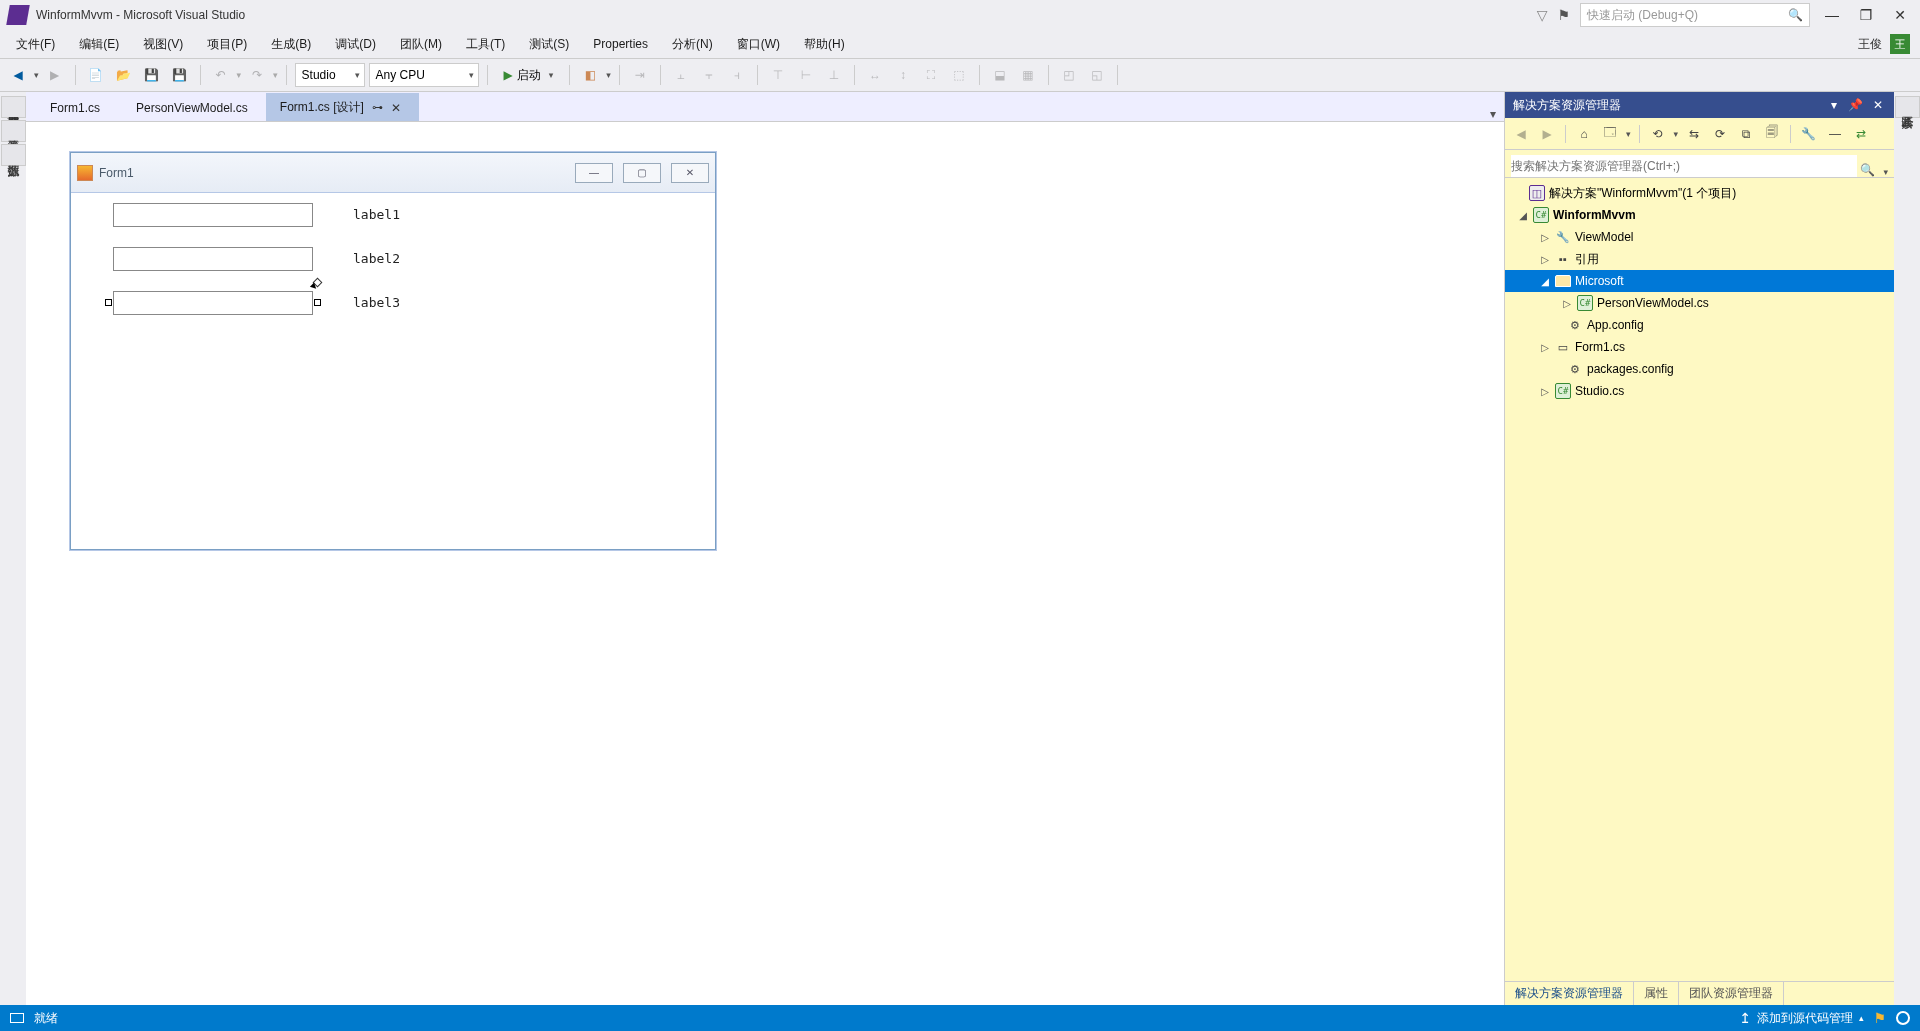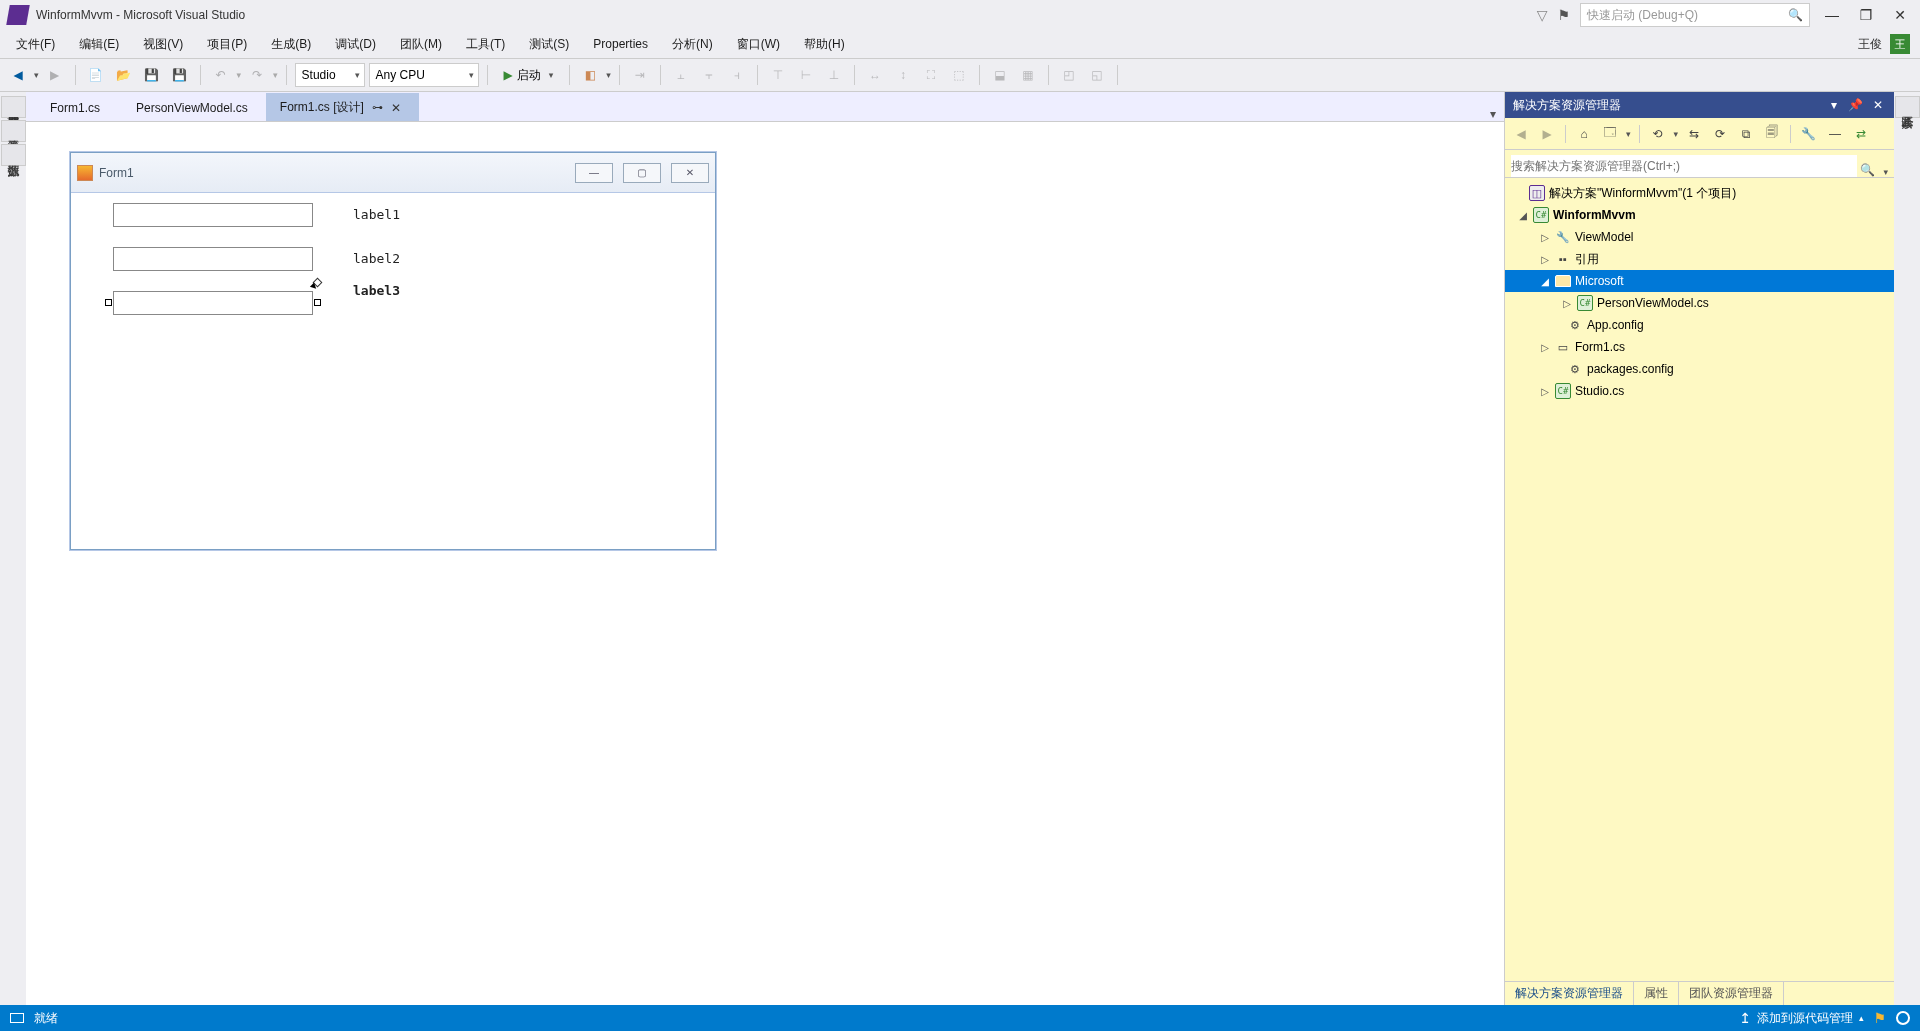--- a/index.html
+++ b/index.html
@@ -218,21 +218,21 @@
 
           <div class="form-input" style="left:36px; top:56px;"></div>
           <div class="form-label" style="left:276px; top:60px;">label2</div>
 
           <div class="form-input" style="left:36px; top:100px;"></div>
           <div class="sel-handles" style="left:31px; top:97px;">
             <span class="handle" style="left:-3px; top:11px;"></span>
             <span class="handle" style="right:-3px; top:11px;"></span>
             <span class="handle" style="right:-3px; top:-9px;transform:rotate(45deg);border-color:#333;">▸</span>
           </div>
-          <div class="form-label" style="left:276px; top:92px;font-weight:bold;">label3</div>
+          <div class="form-label" style="left:276px; top:104px;">label3</div>
         </div>
       </div>
     </div>
   </div>
 
   <div class="right-col">
     <div class="panel-header">
       <span>解决方案资源管理器</span>
       <span class="spacer"></span>
       <span class="hicon">▾</span>

